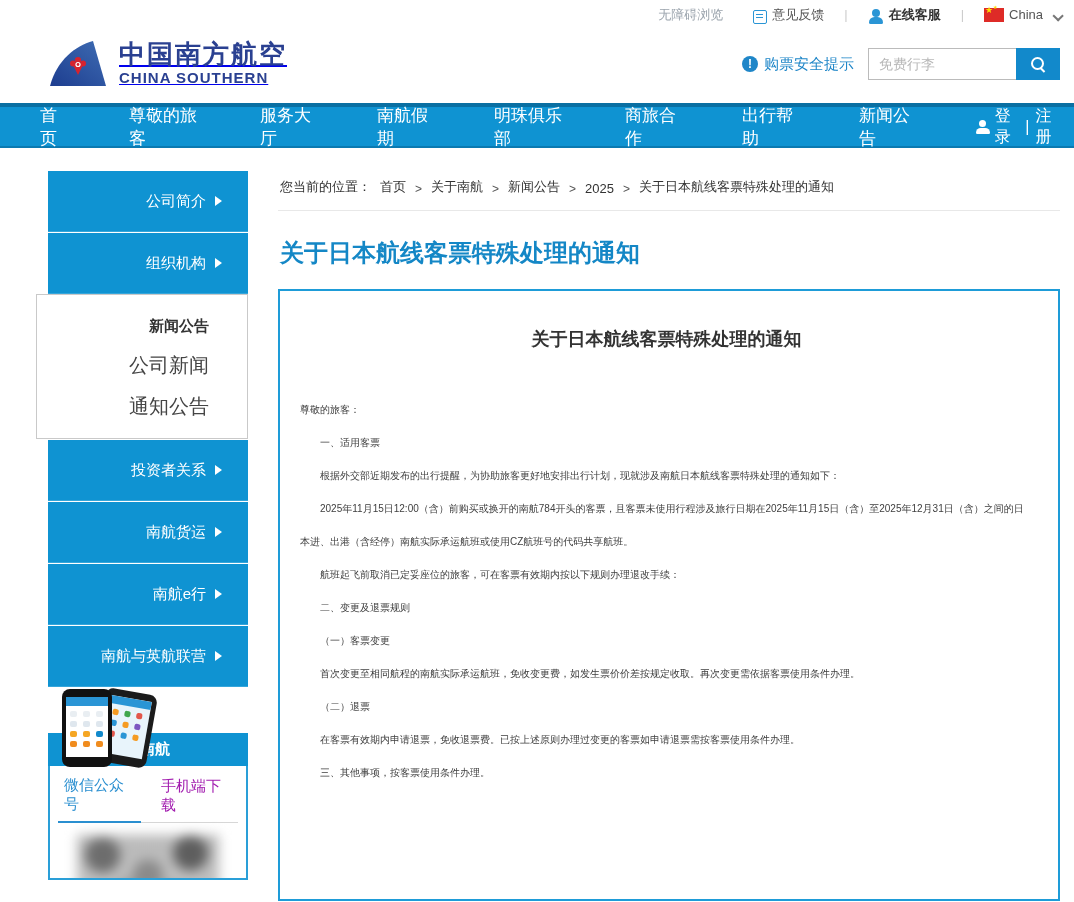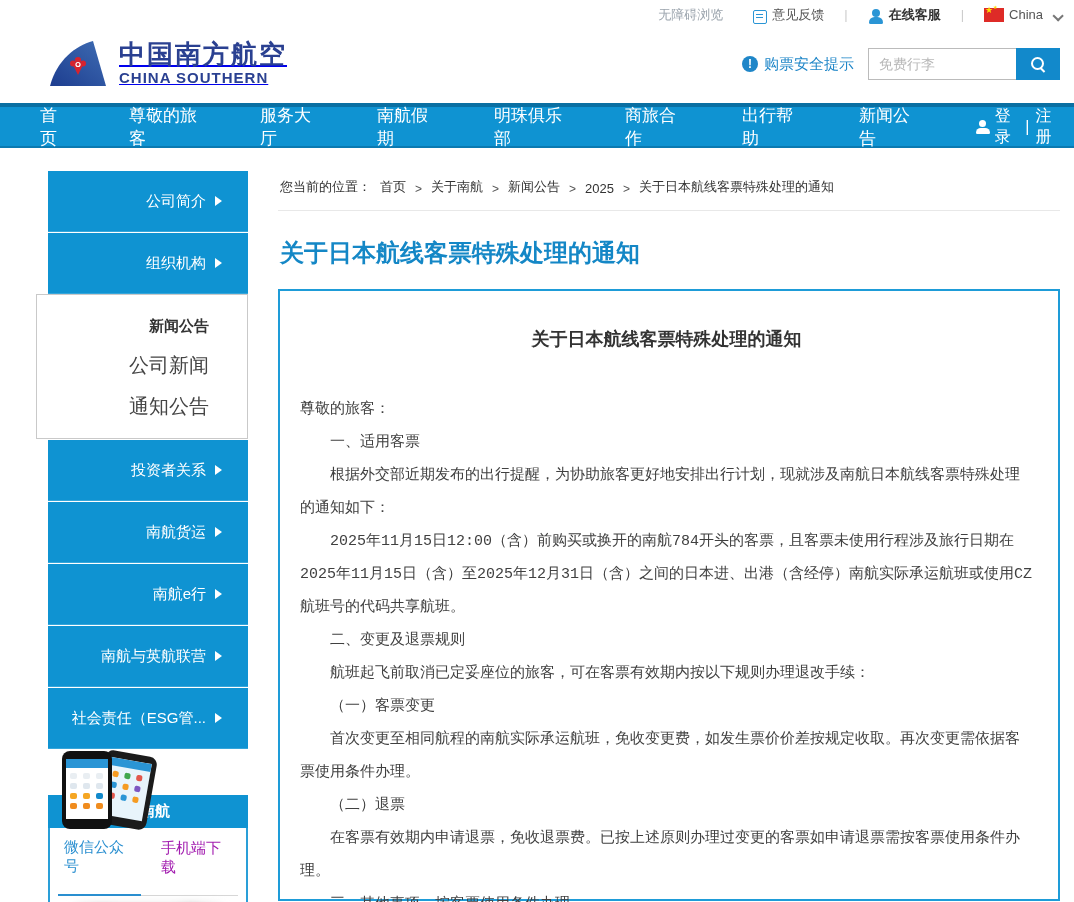--- a/index.html
+++ b/index.html
@@ -77,21 +77,21 @@
   .ph1 .scr::before { content:""; position:absolute; left:0; top:0; right:0; height:8px; background:#2a95d5;}
   .ph1 .scr::after { content:""; position:absolute; left:5px; top:13px; width:6px; height:6px; border-radius:2px;
     background:#f59b22; box-shadow:12px 0 0 #3fa64c, 24px 0 0 #e2574c, 0 11px 0 #2a95d5, 12px 11px 0 #f59b22, 24px 11px 0 #7d57c1, 0 22px 0 #e2574c, 12px 22px 0 #2a95d5, 24px 22px 0 #f59b22;}
   .ph2 { left:2px; top:0; width:50px; height:78px; background:#111; }
   .ph2 .scr { position:absolute; left:4px; top:8px; right:4px; bottom:10px; background:#fff; overflow:hidden;}
   .ph2 .scr::before { content:""; position:absolute; left:0; top:0; right:0; height:9px; background:#2a95d5;}
   .ph2 .scr::after { content:""; position:absolute; left:4px; top:14px; width:7px; height:6px; border-radius:2px;
     background:#e9eef2; box-shadow:13px 0 0 #e9eef2, 26px 0 0 #e9eef2, 0 10px 0 #dfe7ee, 13px 10px 0 #dfe7ee, 26px 10px 0 #dfe7ee, 0 20px 0 #f5a623, 13px 20px 0 #f5a623, 26px 20px 0 #1289cb, 0 30px 0 #f08c1e, 13px 30px 0 #f08c1e, 26px 30px 0 #f08c1e;}
   .app-panel { background:#fff; border:2px solid #2a9fd8; border-top:none; padding:10px 8px 0 8px; height:114px; overflow:hidden;}
   .app-tabs { display:flex; align-items:flex-end; border-bottom:1px solid #d7d7d7; }
-  .app-tab { font-size:15px; padding:0 6px 18px 6px; text-decoration:none; }
+  .app-tab { font-size:15px; padding:0 6px 7px 6px; text-decoration:none; }
   .app-tab.active { color:#2a8fd0; border-bottom:2px solid #2a8fd0; margin-bottom:-1px;}
   .app-tab.idle { color:#a21caf; margin-left:14px;}
   .qr { margin:12px auto 0 auto; width:142px; height:100px;
     background:
       radial-gradient(circle at 50% 85%, #5b7fc4 0 14%, transparent 15%),
       radial-gradient(circle at 18% 20%, #6d6d6d 0 12%, transparent 13%),
       radial-gradient(circle at 80% 18%, #5e5e5e 0 12%, transparent 13%),
       radial-gradient(circle at 15% 75%, #777 0 12%, transparent 13%),
       radial-gradient(circle at 85% 78%, #6a6a6a 0 12%, transparent 13%),
       radial-gradient(circle at 50% 40%, #8a8a8a 0 16%, transparent 17%),
@@ -102,21 +102,21 @@
 
   
   .breadcrumb { font-size:13px; color:#333; padding:8px 0 14px 2px; border-bottom:1px solid #e8e8e8;
     display:flex; align-items:flex-end; gap:9px; }
   .breadcrumb a { color:#333; text-decoration:none; }
   .bc-sep { color:#555; font-size:12px; }
   .page-title { font-size:24px; font-weight:bold; color:#1487c6; margin:26px 0 20px 2px; }
 
   .article { border:2px solid #1e9cd8; height:612px; padding:36px 25px 0 20px; }
   .article h2 { text-align:center; font-size:18px; color:#333; margin-bottom:42px; }
-  .article p { font-size:15px; color:#404040; line-height:33px;font-family:Liberation Mono, monospace; }
+  .article p { font-size:10px; color:#404040; line-height:33px; }
   .article p.ind { text-indent:2em; }
 
   .mag { width:15px; height:15px; position:relative; display:inline-block;}
   .mag::before { content:""; position:absolute; left:0; top:0; width:9px; height:9px; border:2px solid #fff; border-radius:50%;}
   .mag::after { content:""; position:absolute; left:10px; top:10px; width:6px; height:2px; background:#fff; transform:rotate(45deg); transform-origin:0 0;}
 </style>
 </head>
 <body>
 
 <div class="utilbar">
@@ -218,24 +218,20 @@
       <span class="tri"></span>
     </div>
     <div class="side-item">
       <span>南航e行</span>
       <span class="tri"></span>
     </div>
     <div class="side-item">
       <span>南航与英航联营</span>
       <span class="tri"></span>
     </div>
-    <div class="side-item">
-      <span>社会责任（ESG管...</span>
-      <span class="tri"></span>
-    </div>
 
     <div class="appbox">
       <div class="phones">
         <div class="ph ph1">
             <div class="scr"></div>
           </div>
         <div class="ph ph2">
             <div class="scr"></div>
           </div>
       </div>
@@ -267,22 +263,22 @@
     </div>
 
     <h1 class="page-title">关于日本航线客票特殊处理的通知</h1>
 
     <div class="article">
       <h2>关于日本航线客票特殊处理的通知</h2>
       <p>尊敬的旅客：</p>
       <p class="ind">一、适用客票</p>
       <p class="ind">根据外交部近期发布的出行提醒，为协助旅客更好地安排出行计划，现就涉及南航日本航线客票特殊处理的通知如下：</p>
       <p class="ind">2025年11月15日12:00（含）前购买或换开的南航784开头的客票，且客票未使用行程涉及旅行日期在2025年11月15日（含）至2025年12月31日（含）之间的日本进、出港（含经停）南航实际承运航班或使用CZ航班号的代码共享航班。</p>
+      <p class="ind">航班起飞前取消已定妥座位的旅客，可在客票有效期内按以下规则办理退改手续：</p>
       <p class="ind">二、变更及退票规则</p>
-      <p class="ind">航班起飞前取消已定妥座位的旅客，可在客票有效期内按以下规则办理退改手续：</p>
       <p class="ind">（一）客票变更</p>
       <p class="ind">首次变更至相同航程的南航实际承运航班，免收变更费，如发生票价价差按规定收取。再次变更需依据客票使用条件办理。</p>
       <p class="ind">（二）退票</p>
       <p class="ind">在客票有效期内申请退票，免收退票费。已按上述原则办理过变更的客票如申请退票需按客票使用条件办理。</p>
       <p class="ind">三、其他事项，按客票使用条件办理。</p>
 
     </div>
   </div>
 </div>
 

